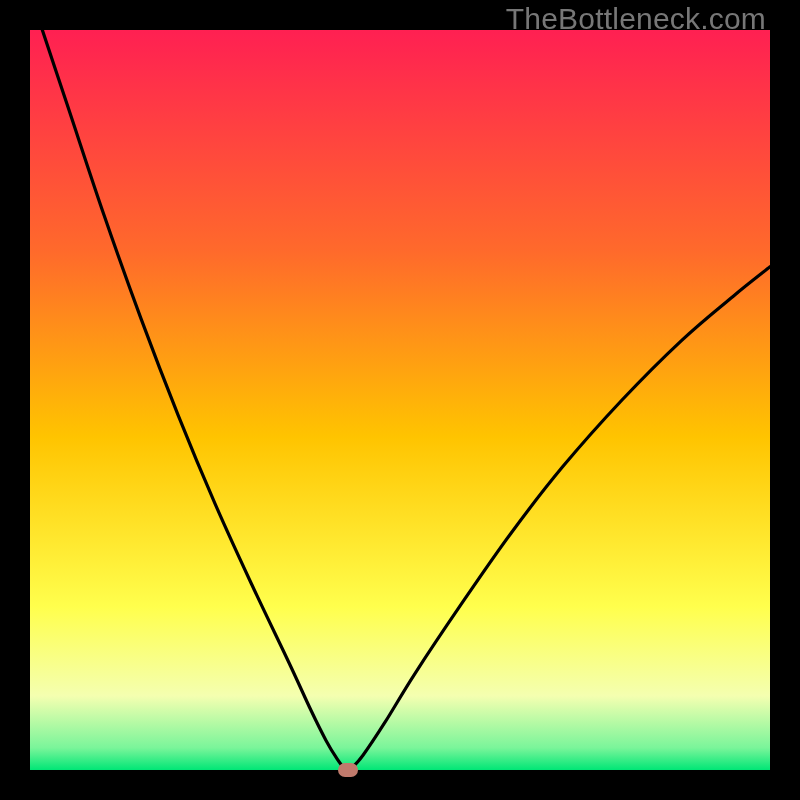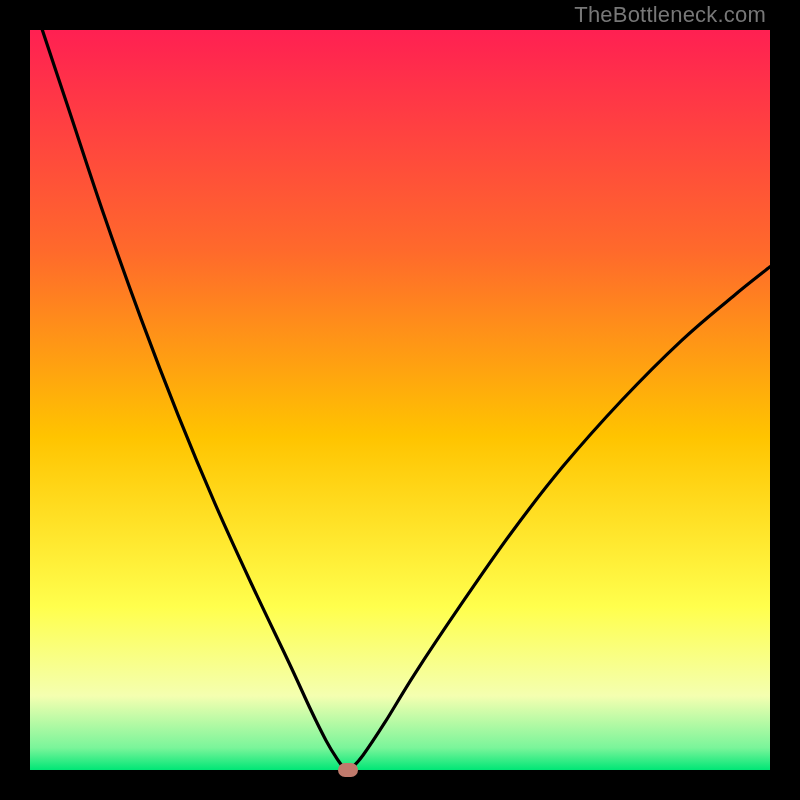--- a/index.html
+++ b/index.html
@@ -13,21 +13,21 @@
   }
   .plot-area {
     position: absolute;
     top: 30px; left: 30px;
     width: 740px; height: 740px;
   }
   .watermark {
     position: absolute;
     top: 2px; right: 34px;
     color: #777;
-    font-size: 22px;
+    font-size: 30px;
     font-weight: 500;
     letter-spacing: 0.2px;
   }
   .marker {
     position: absolute;
     width: 20px; height: 14px;
     border-radius: 7px;
     transform: translate(-50%, -50%);
   }
   svg { display: block; }

